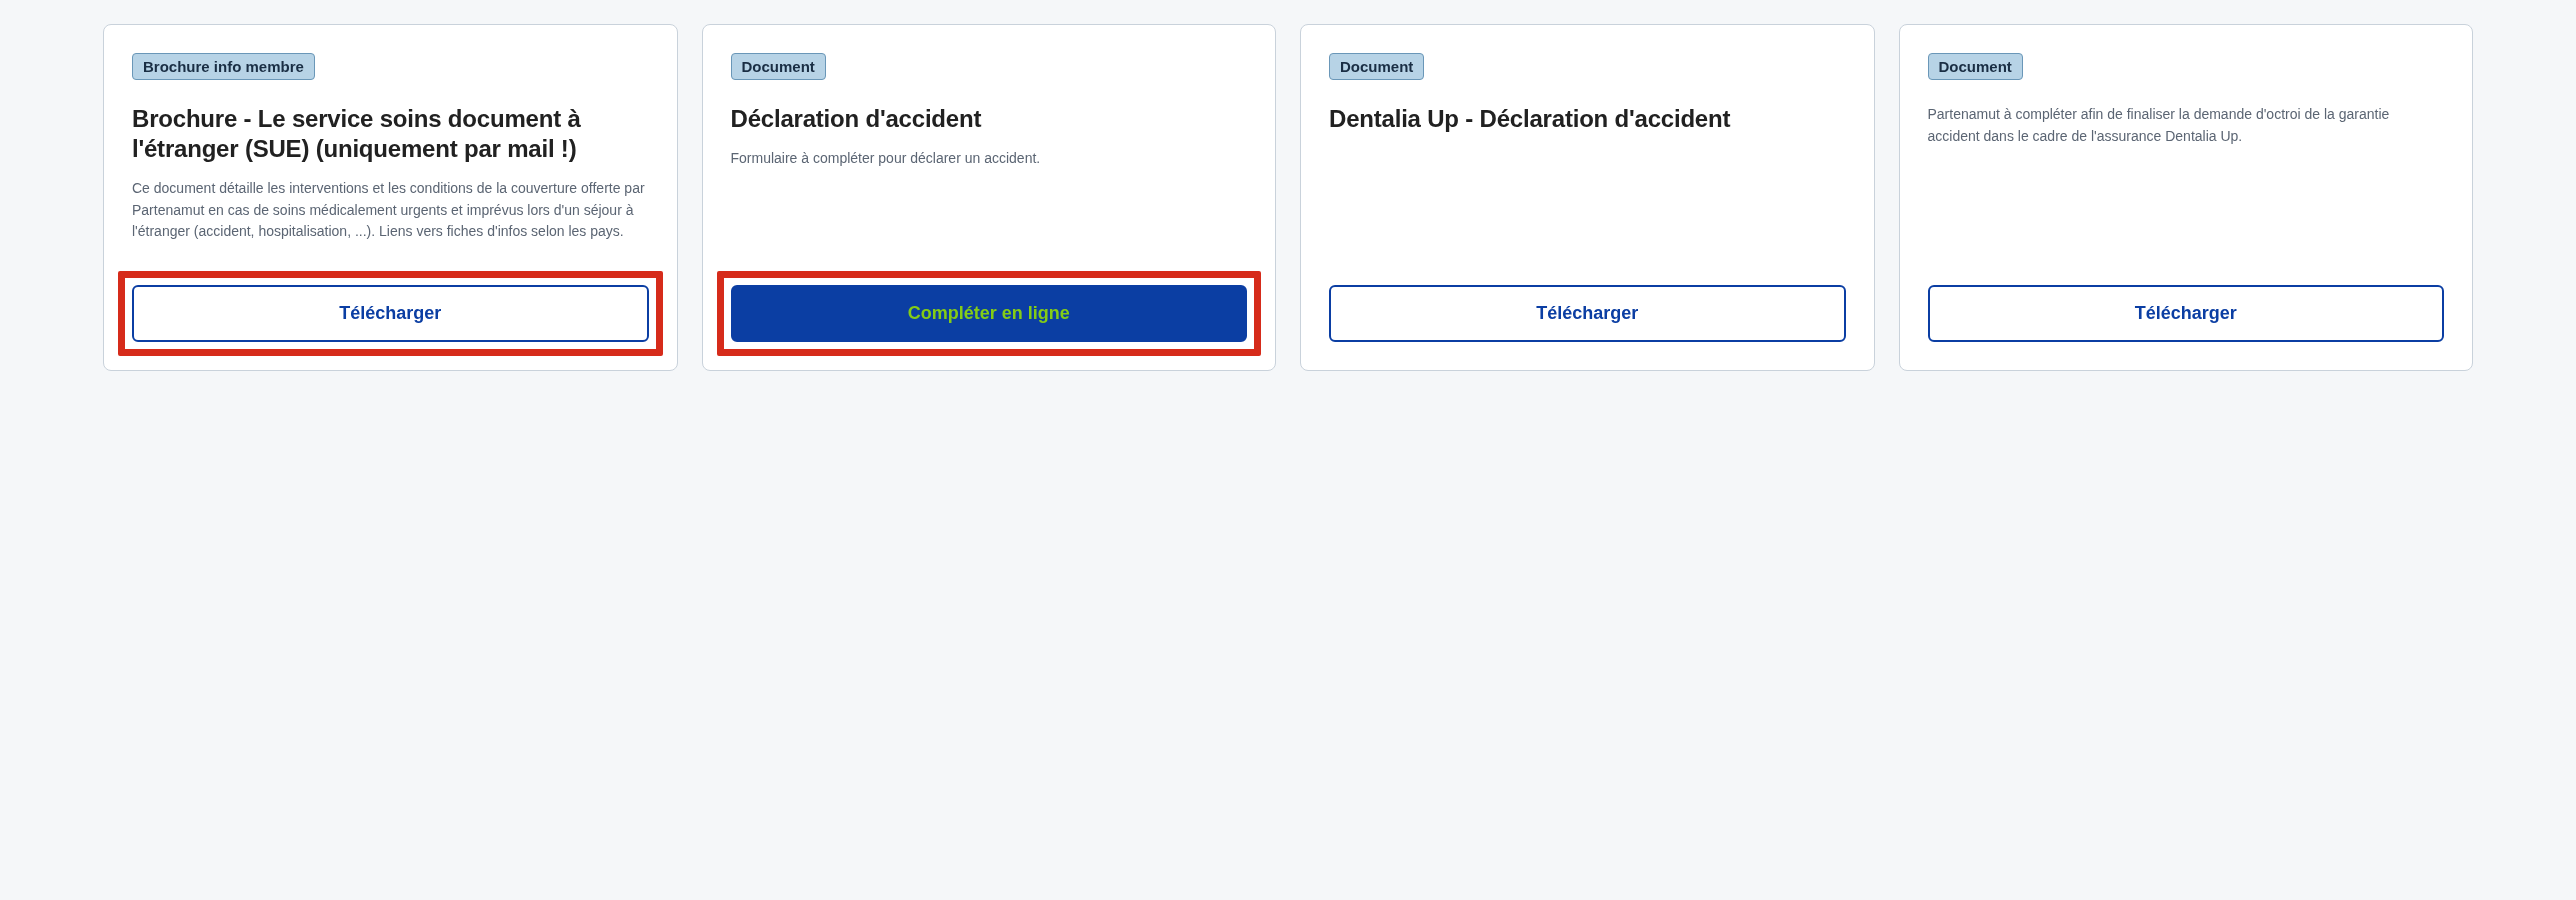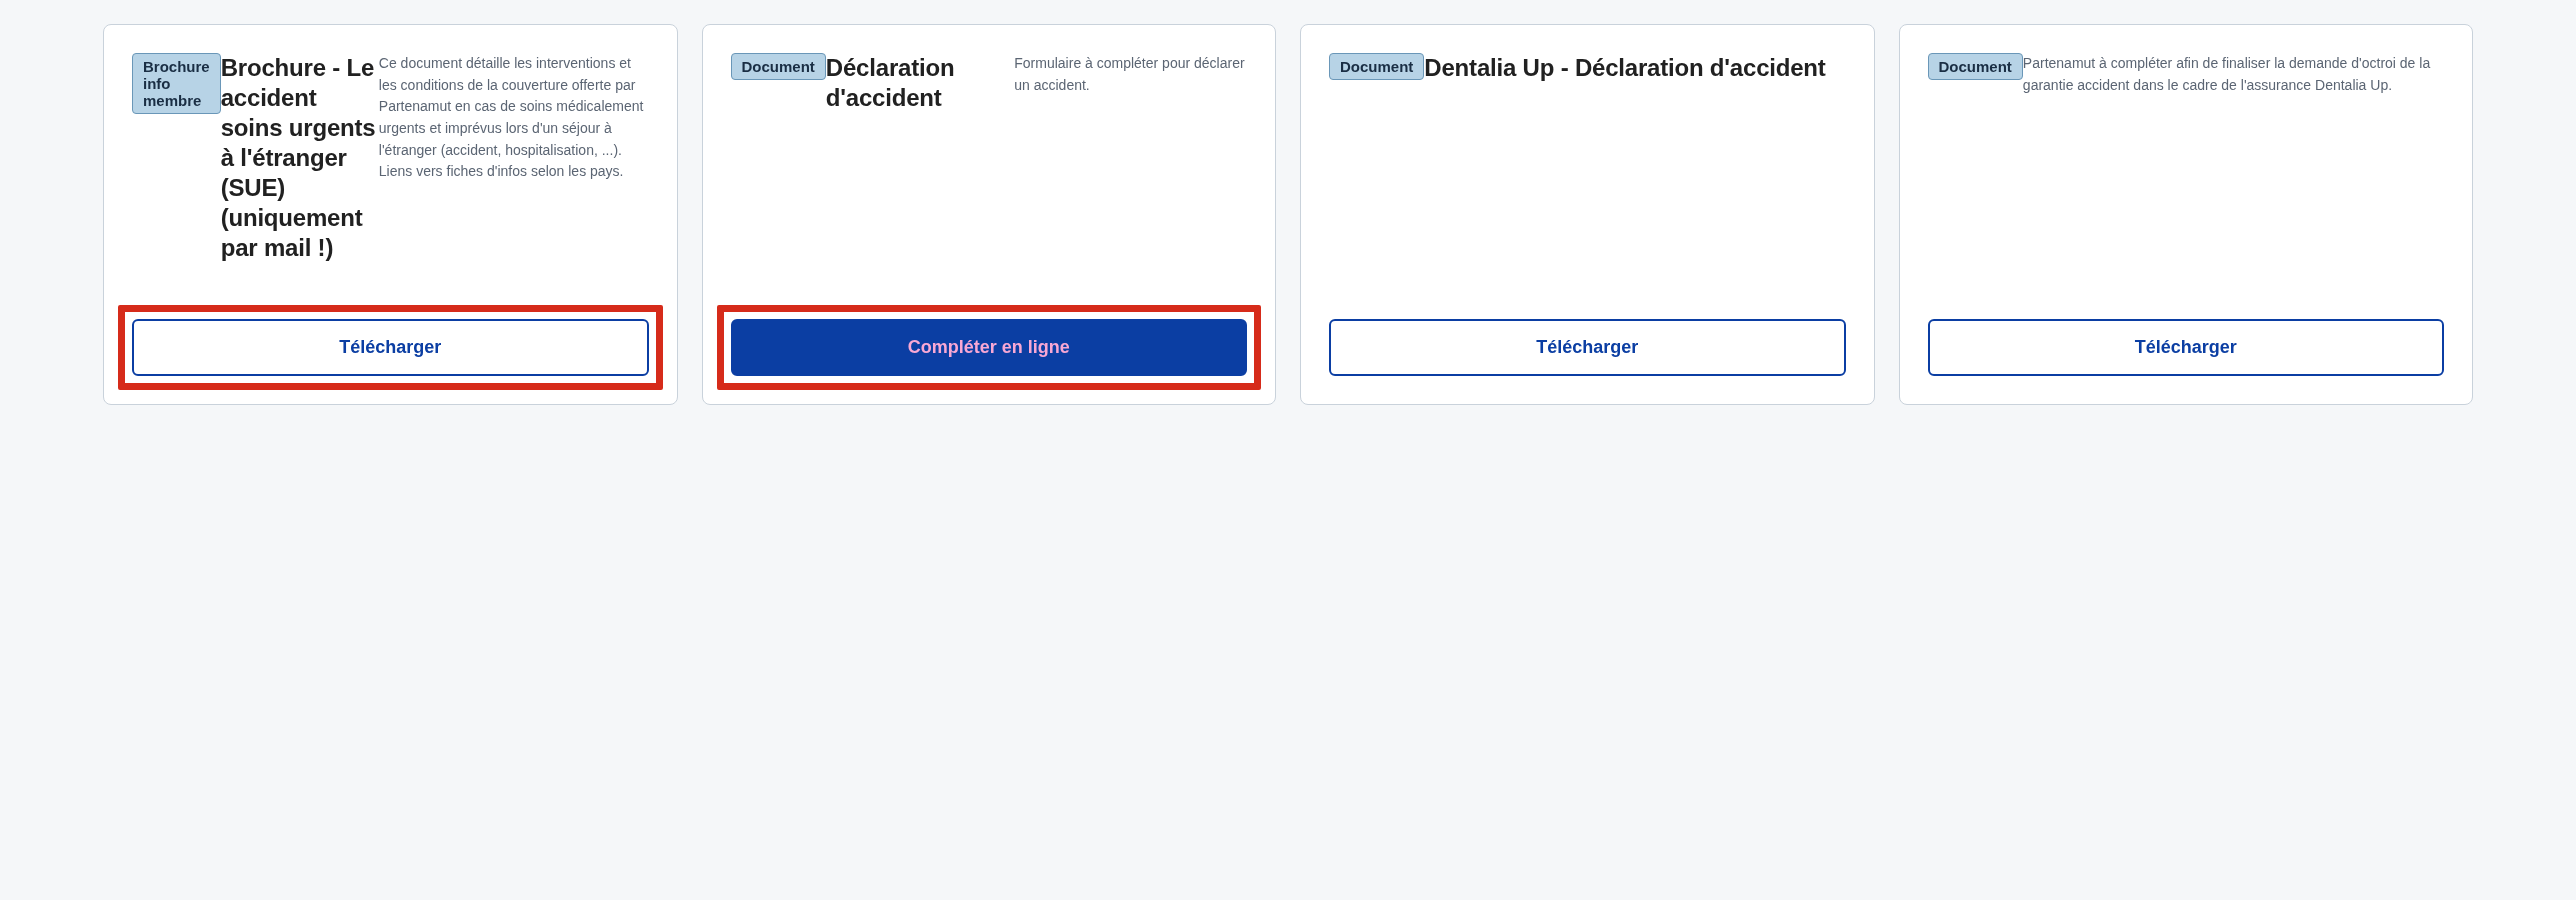--- a/index.html
+++ b/index.html
@@ -31,21 +31,21 @@
     background: #fff;
     border: 1px solid var(--border-grey);
     border-radius: 8px;
     padding: 28px;
     display: flex;
     flex-direction: column;
     justify-content: space-between;
   }
   .card-top {
     display: flex;
-    flex-direction: row;
+    flex-direction: column;
   }
   .chip {
     align-self: flex-start;
     display: inline-block;
     background: var(--chip-bg);
     border: 1px solid var(--chip-border);
     border-radius: 4px;
     padding: 4px 10px;
     font-size: 15px;
     font-weight: 600;
@@ -88,33 +88,33 @@
     cursor: pointer;
     font-family: inherit;
   }
   .btn-outline {
     background: #fff;
     color: var(--blue-dark);
     border: 2px solid var(--blue-dark);
   }
   .btn-solid {
     background: var(--blue-dark);
-    color: #f9a8d4;
+    color: #84cc16;
     border: 2px solid var(--blue-dark);
   }
 </style>
 </head>
 <body>
 
 <div class="cards">
 
   <div class="card">
     <div class="card-top">
       <span class="chip">Brochure info membre</span>
-      <h3 class="card-title">Brochure - Le accident soins urgents à l'étranger (SUE) (uniquement par mail !)</h3>
+      <h3 class="card-title">Brochure - Le service soins document à l'étranger (SUE) (uniquement par mail !)</h3>
       <p class="card-desc">Ce document détaille les interventions et les conditions de la couverture offerte par Partenamut en cas de soins médicalement urgents et imprévus lors d'un séjour à l'étranger (accident, hospitalisation, ...). Liens vers fiches d'infos selon les pays.</p>
     </div>
     <div class="btn-wrap highlight">
       <button class="btn btn-outline">Télécharger</button>
     </div>
   </div>
 
   <div class="card">
     <div class="card-top">
       <span class="chip">Document</span>

